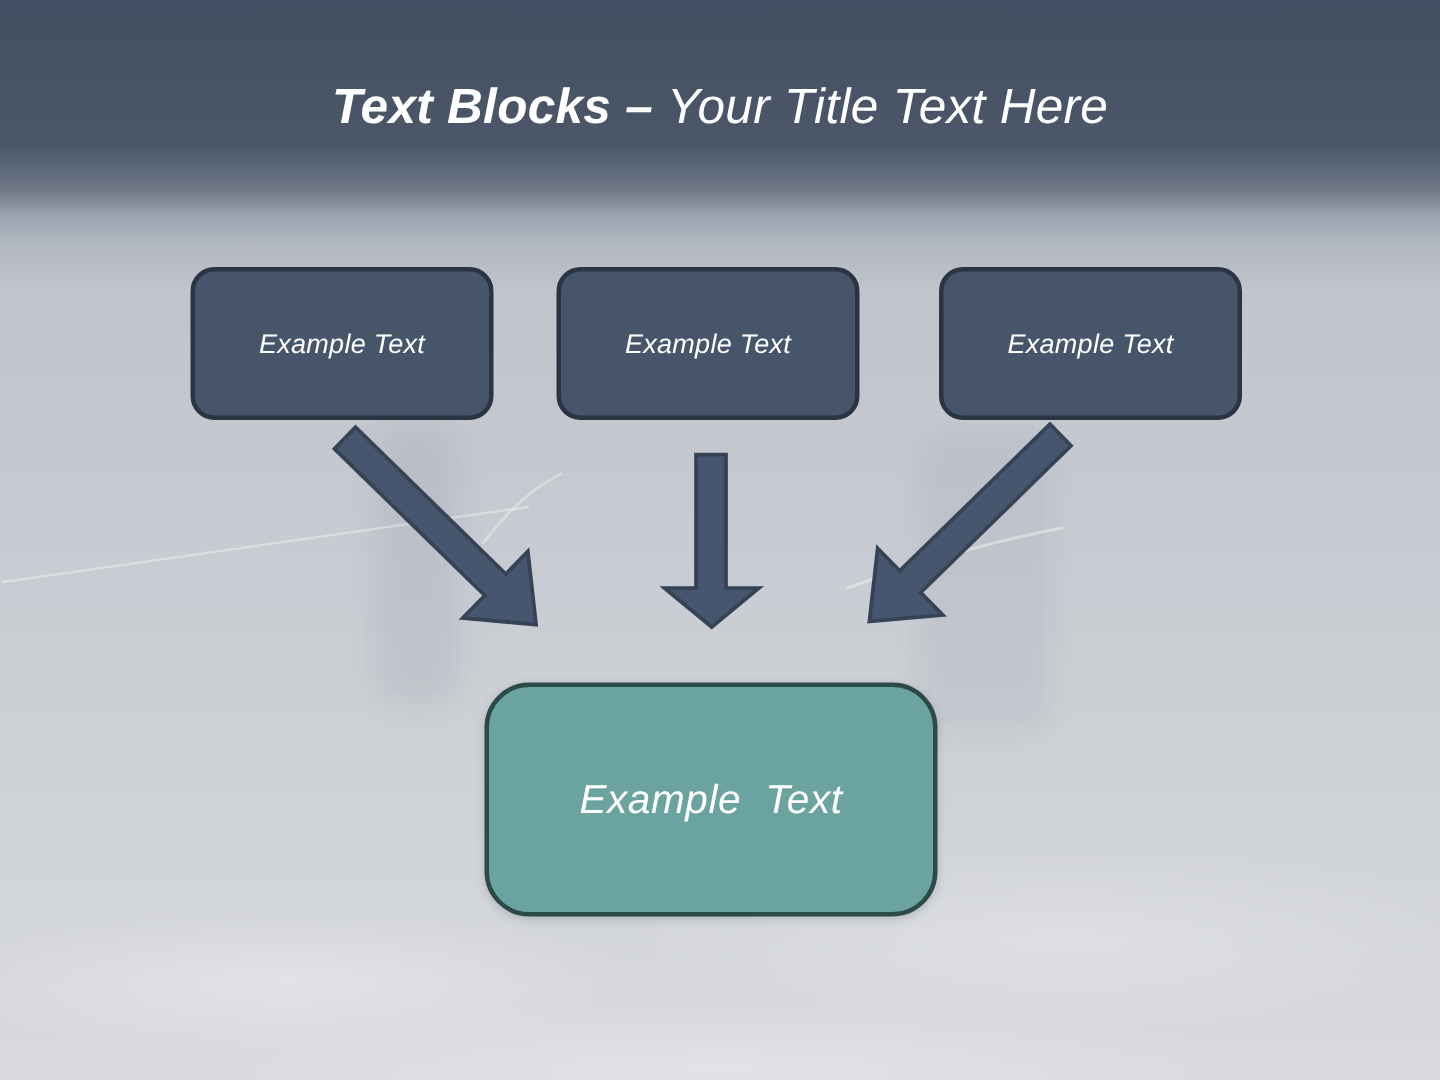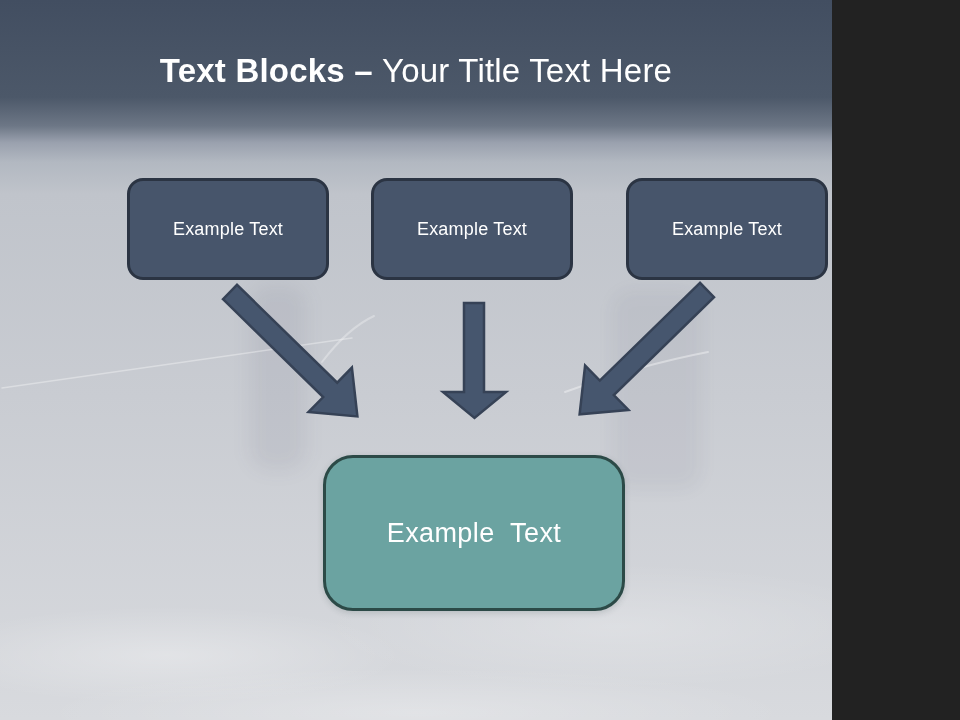--- a/index.html
+++ b/index.html
@@ -3,36 +3,37 @@
 <meta charset="utf-8">
 <style>
   html, body {
     margin: 0;
     padding: 0;
     background: #222;
     font-family: "Liberation Sans", "DejaVu Sans", sans-serif;
   }
   .slide {
     position: relative;
-    width: 832px;
+    width: 960px;
     height: 720px;
     overflow: hidden;
     background:
       radial-gradient(ellipse 340px 70px at 20% 91%, rgba(255,255,255,0.30), rgba(255,255,255,0) 70%),
       radial-gradient(ellipse 420px 90px at 74% 87%, rgba(255,255,255,0.22), rgba(255,255,255,0) 70%),
       radial-gradient(ellipse 500px 60px at 50% 99%, rgba(255,255,255,0.25), rgba(255,255,255,0) 75%),
       linear-gradient(180deg,
         var(--background-top, #424e61) 0%,
         #4c5869 13.5%,
         #6d7786 17.5%,
         #9aa1ae 19.8%,
         #b2b8c1 22.5%,
         #c0c4cb 27%,
         #c9ccd2 55%,
         var(--background-bottom, #d8dade) 100%);
+    font-style: italic;
   }
   
   .texture-band {
     position: absolute;
     background: rgba(50, 60, 82, 0.07);
     filter: blur(9px);
     border-radius: 20px;
   }
   .band-1 { left: 250px; top: 285px; width: 56px; height: 185px; }
   .band-2 { left: 612px; top: 290px; width: 90px; height: 200px; opacity: 0.8; }

